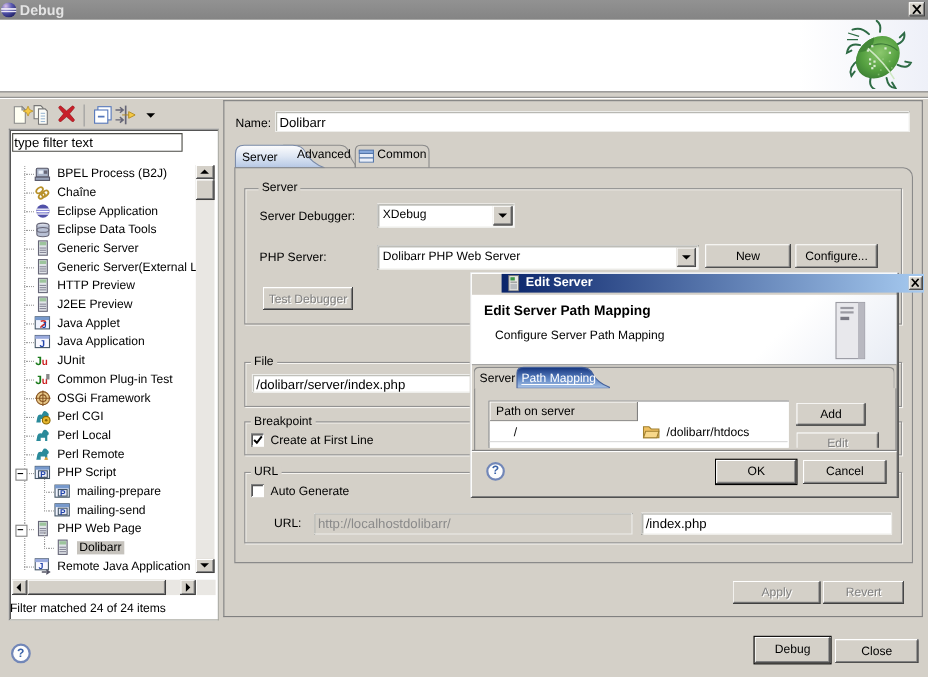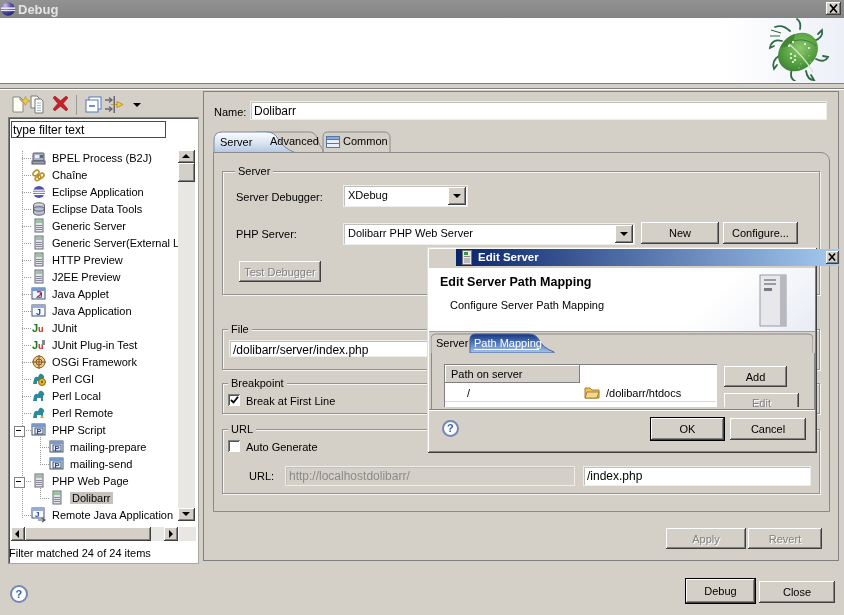--- a/index.html
+++ b/index.html
@@ -240,21 +240,21 @@
         <text x="1" y="12" font-size="11" fill="#1a7a1a" font-weight="bold">J</text>
         <text x="7" y="12" font-size="9" fill="#cc2222" font-weight="bold">u</text>
       </svg></div>
     <div class="abs" style="left:42px;top:174px;white-space:nowrap;">JUnit</div>
     <div class="abs" style="left:12px;top:197px;width:9px;height:1px;background-image:repeating-linear-gradient(90deg,#999 0 1px,transparent 1px 2px);"></div>
     <div class="abs" style="left:21px;top:189px;width:16px;height:16px;"><svg width="16" height="16" viewBox="0 0 16 16">
         <text x="1" y="12" font-size="11" fill="#1a7a1a" font-weight="bold">J</text>
         <text x="7" y="12" font-size="9" fill="#cc2222" font-weight="bold">u</text>
         <rect x="11" y="3" width="3" height="5" fill="#888"></rect>
       </svg></div>
-    <div class="abs" style="left:42px;top:191px;white-space:nowrap;">JUnit Plug-in Test</div>
+    <div class="abs" style="left:42px;top:191px;white-space:nowrap;">Common Plug-in Test</div>
     <div class="abs" style="left:12px;top:214px;width:9px;height:1px;background-image:repeating-linear-gradient(90deg,#999 0 1px,transparent 1px 2px);"></div>
     <div class="abs" style="left:21px;top:206px;width:16px;height:16px;"><svg width="16" height="16" viewBox="0 0 16 16">
         <circle cx="8" cy="8" r="6" fill="#e8c888" stroke="#885522"></circle>
         <circle cx="8" cy="8" r="3" fill="none" stroke="#885522"></circle>
         <path d="M8 1 V15 M1 8 H15" stroke="#885522"></path>
       </svg></div>
     <div class="abs" style="left:42px;top:208px;white-space:nowrap;">OSGi Framework</div>
     <div class="abs" style="left:12px;top:231px;width:9px;height:1px;background-image:repeating-linear-gradient(90deg,#999 0 1px,transparent 1px 2px);"></div>
     <div class="abs" style="left:21px;top:223px;width:16px;height:16px;"><svg width="16" height="16" viewBox="0 0 16 16">
         <path d="M2 13 L3 8 Q4 5 7 6 L8 4 Q9 2 11 3 L13 5 Q14 7 12 8 L12 13 L10 13 L10 10 L6 10 L6 13 Z" fill="#2a8a9a"></path>
@@ -421,21 +421,21 @@
     <div class="tx">/dolibarr/server/index.php</div>
   </div>
 
 <div class="grp" style="left:222px;top:383px;width:596px;height:29px;">
   <div class="leg" style="left:5px;">Breakpoint</div>
 </div>
 <div class="cb" style="left:228px;top:394px;"></div>
 <svg class="abs" style="left:230px;top:396px;" width="9" height="9" viewBox="0 0 9 9">
     <path d="M1 4 L3.5 6.5 L8 0.8" stroke="#000" stroke-width="1.8" fill="none"></path>
   </svg>
-<div class="lbl" style="left:246px;top:395px;">Break at First Line</div>
+<div class="lbl" style="left:246px;top:395px;">Create at First Line</div>
 
 <div class="grp" style="left:222px;top:429px;width:596px;height:63px;">
   <div class="leg" style="left:5px;">URL</div>
 </div>
 <div class="cb" style="left:228px;top:440px;"></div>
 <div class="lbl" style="left:246px;top:441px;">Auto Generate</div>
 <div class="lbl" style="left:249px;top:470px;">URL:</div>
 <div class="tf" style="left:285px;top:466px;width:290px;height:20px;background:#d4d0c8;">
     <div class="tx" style="color:#8a8a8a;">http://localhostdolibarr/</div>
   </div>

